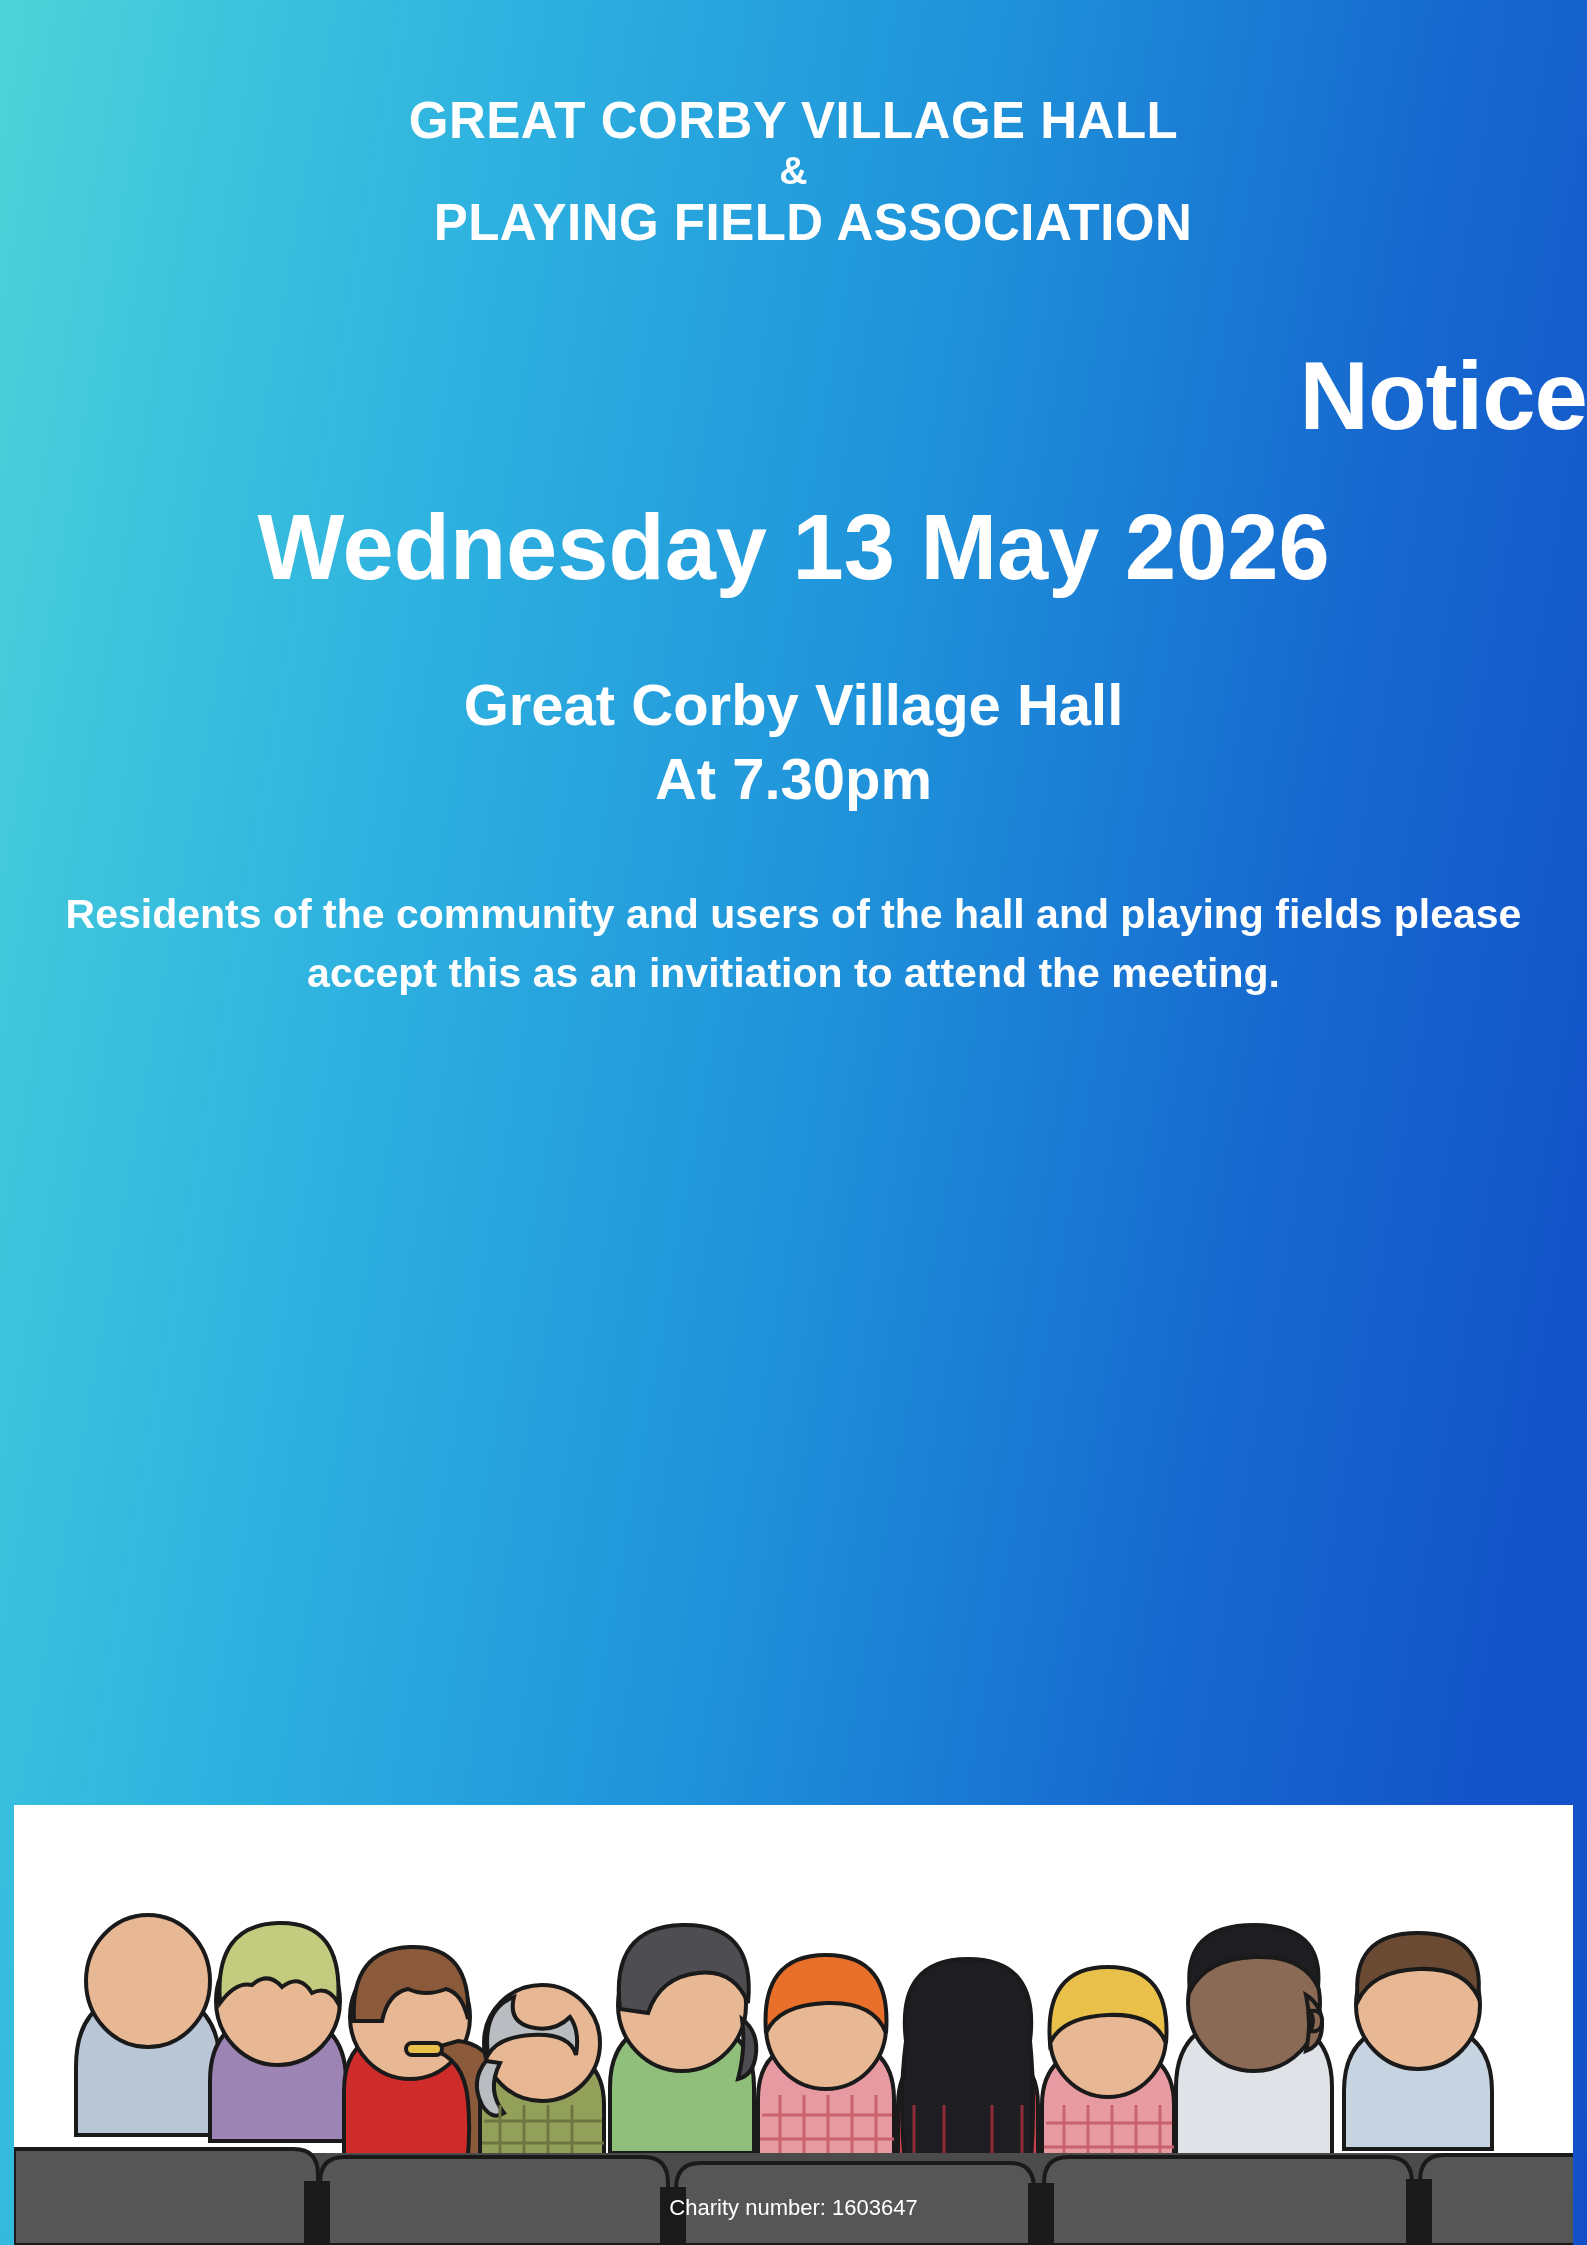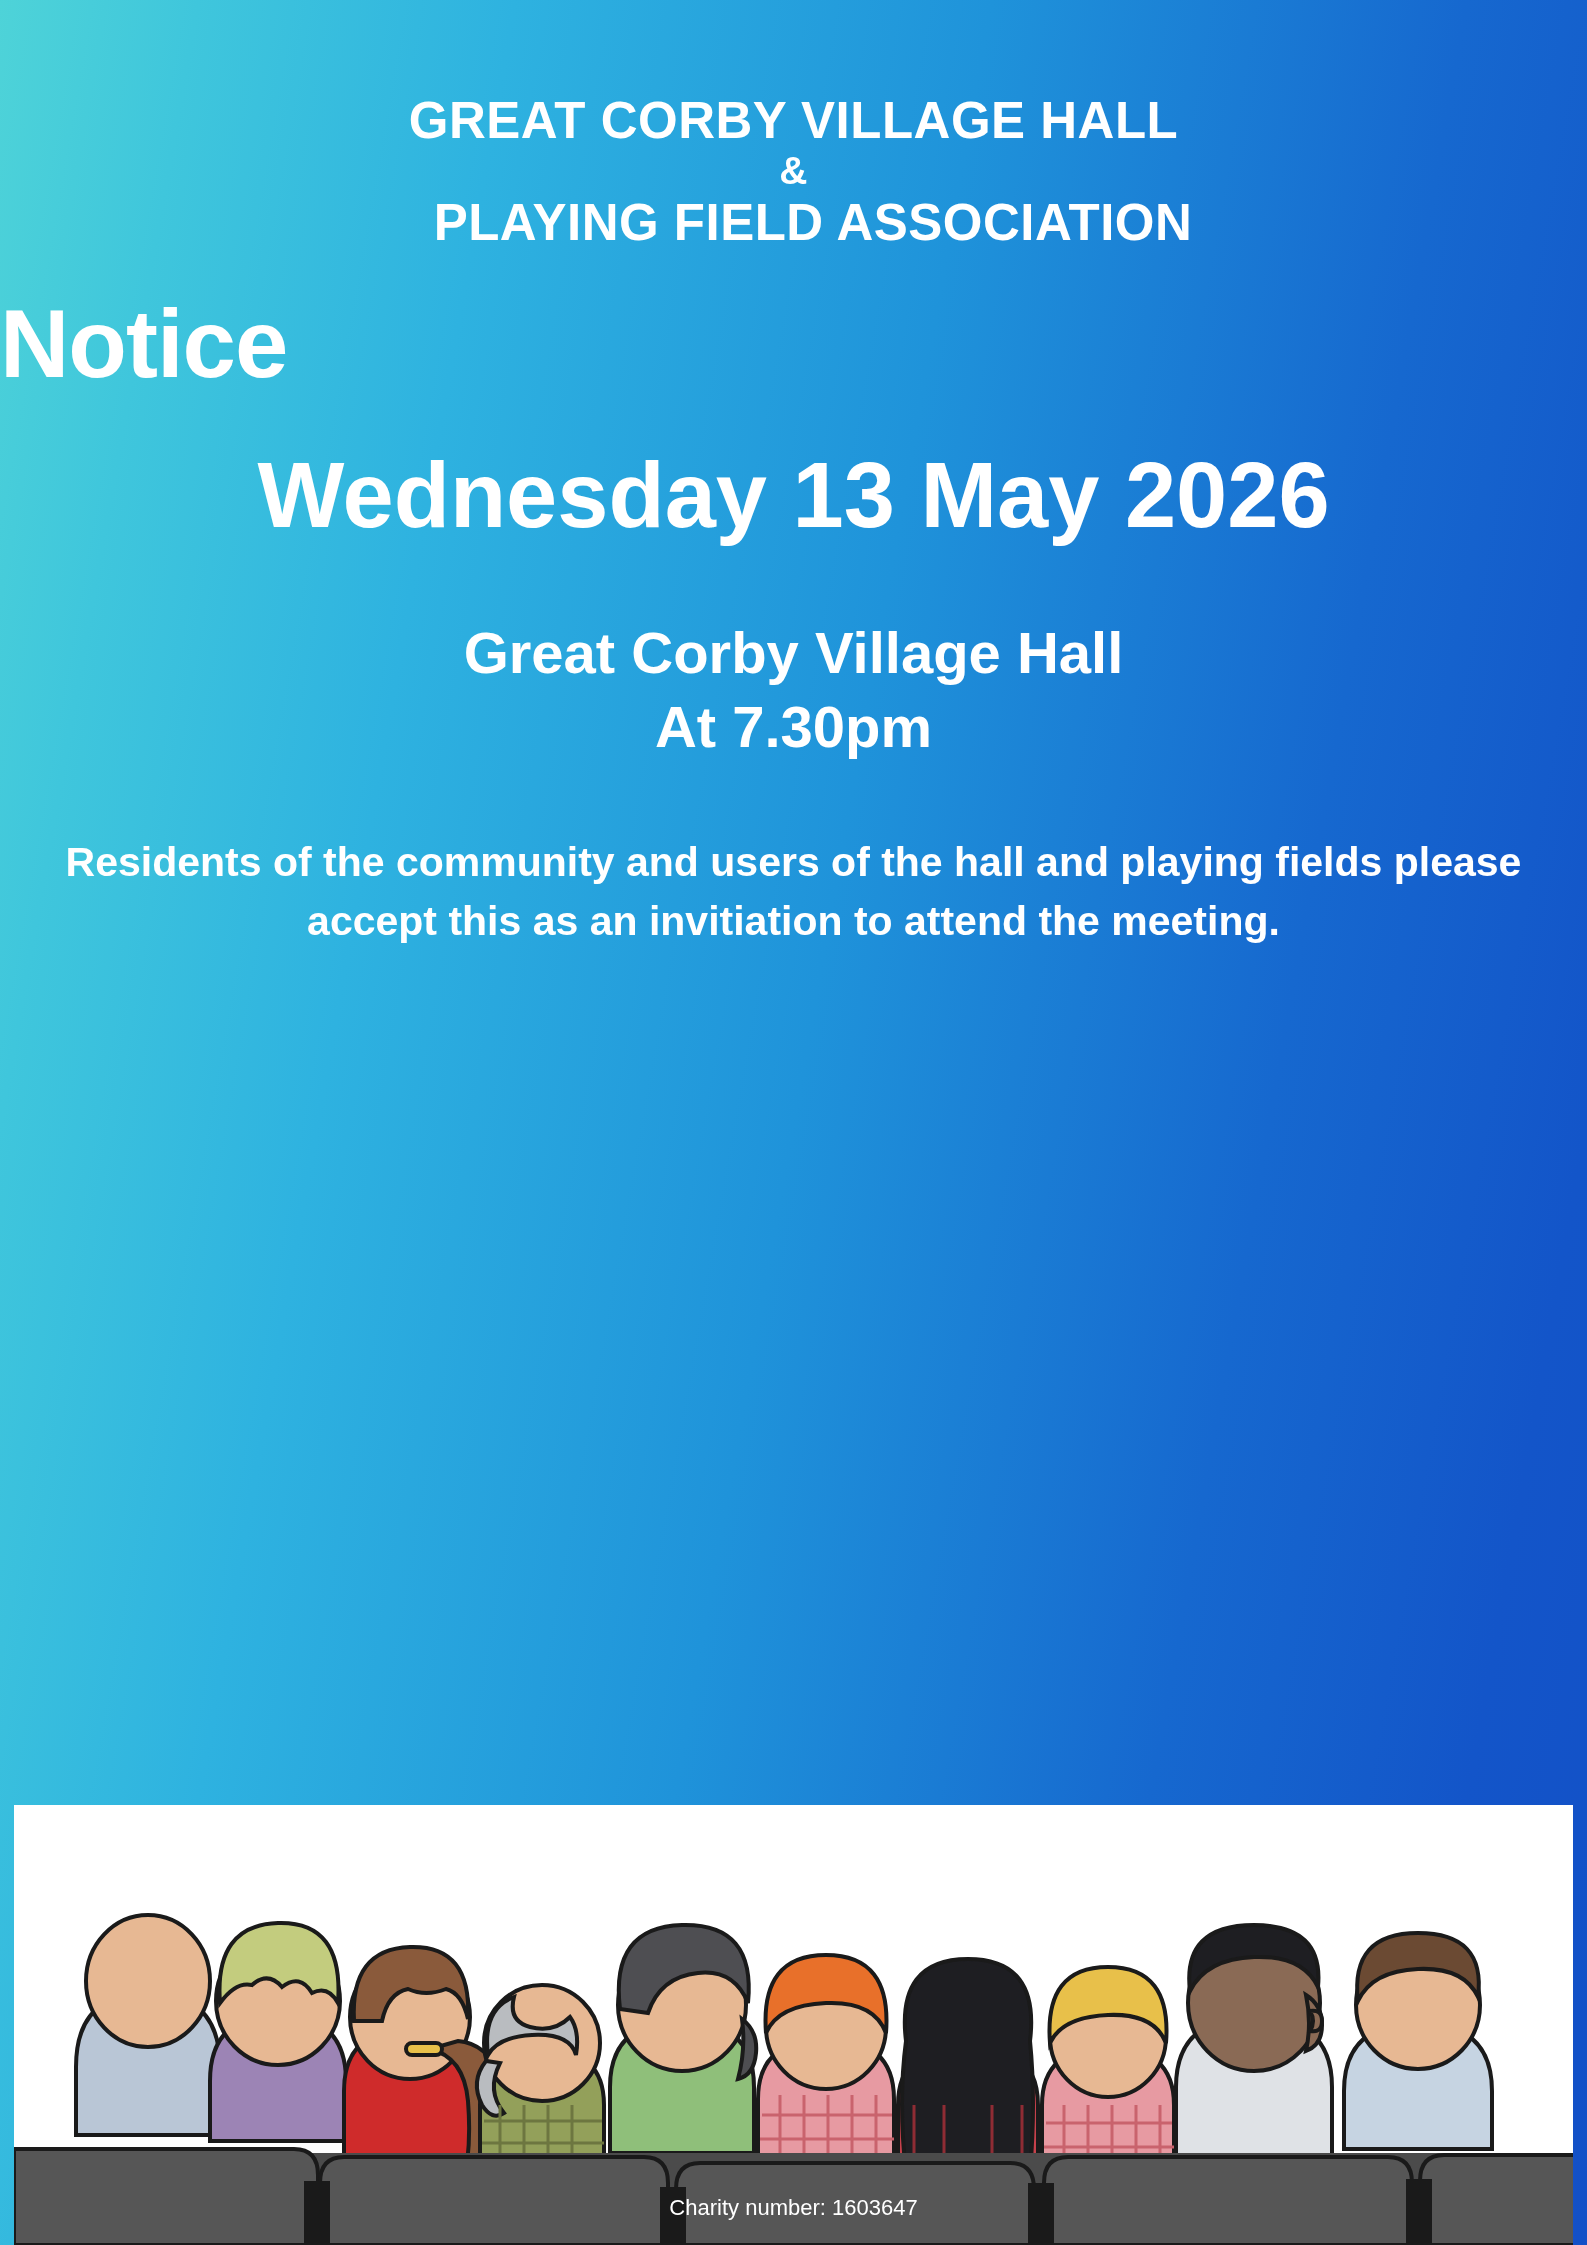--- a/index.html
+++ b/index.html
@@ -40,23 +40,23 @@
     font-weight: bold;
   }
   .org-line2 {
     font-size: 51px;
     line-height: 1.12;
     padding-left: 39px;
   }
 
   .notice-block {
     width: 100%;
-    text-align: left;
-    color: #ffffff;
-    margin-top: 44px;
+    text-align: right;
+    color: #ffffff;
+    margin-top: 96px;
   }
   .notice-word {
     font-size: 96px;
     font-weight: bold;
     line-height: 1.02;
     letter-spacing: -1px;
   }
   .notice-of {
     font-size: 44px;
     font-weight: bold;

